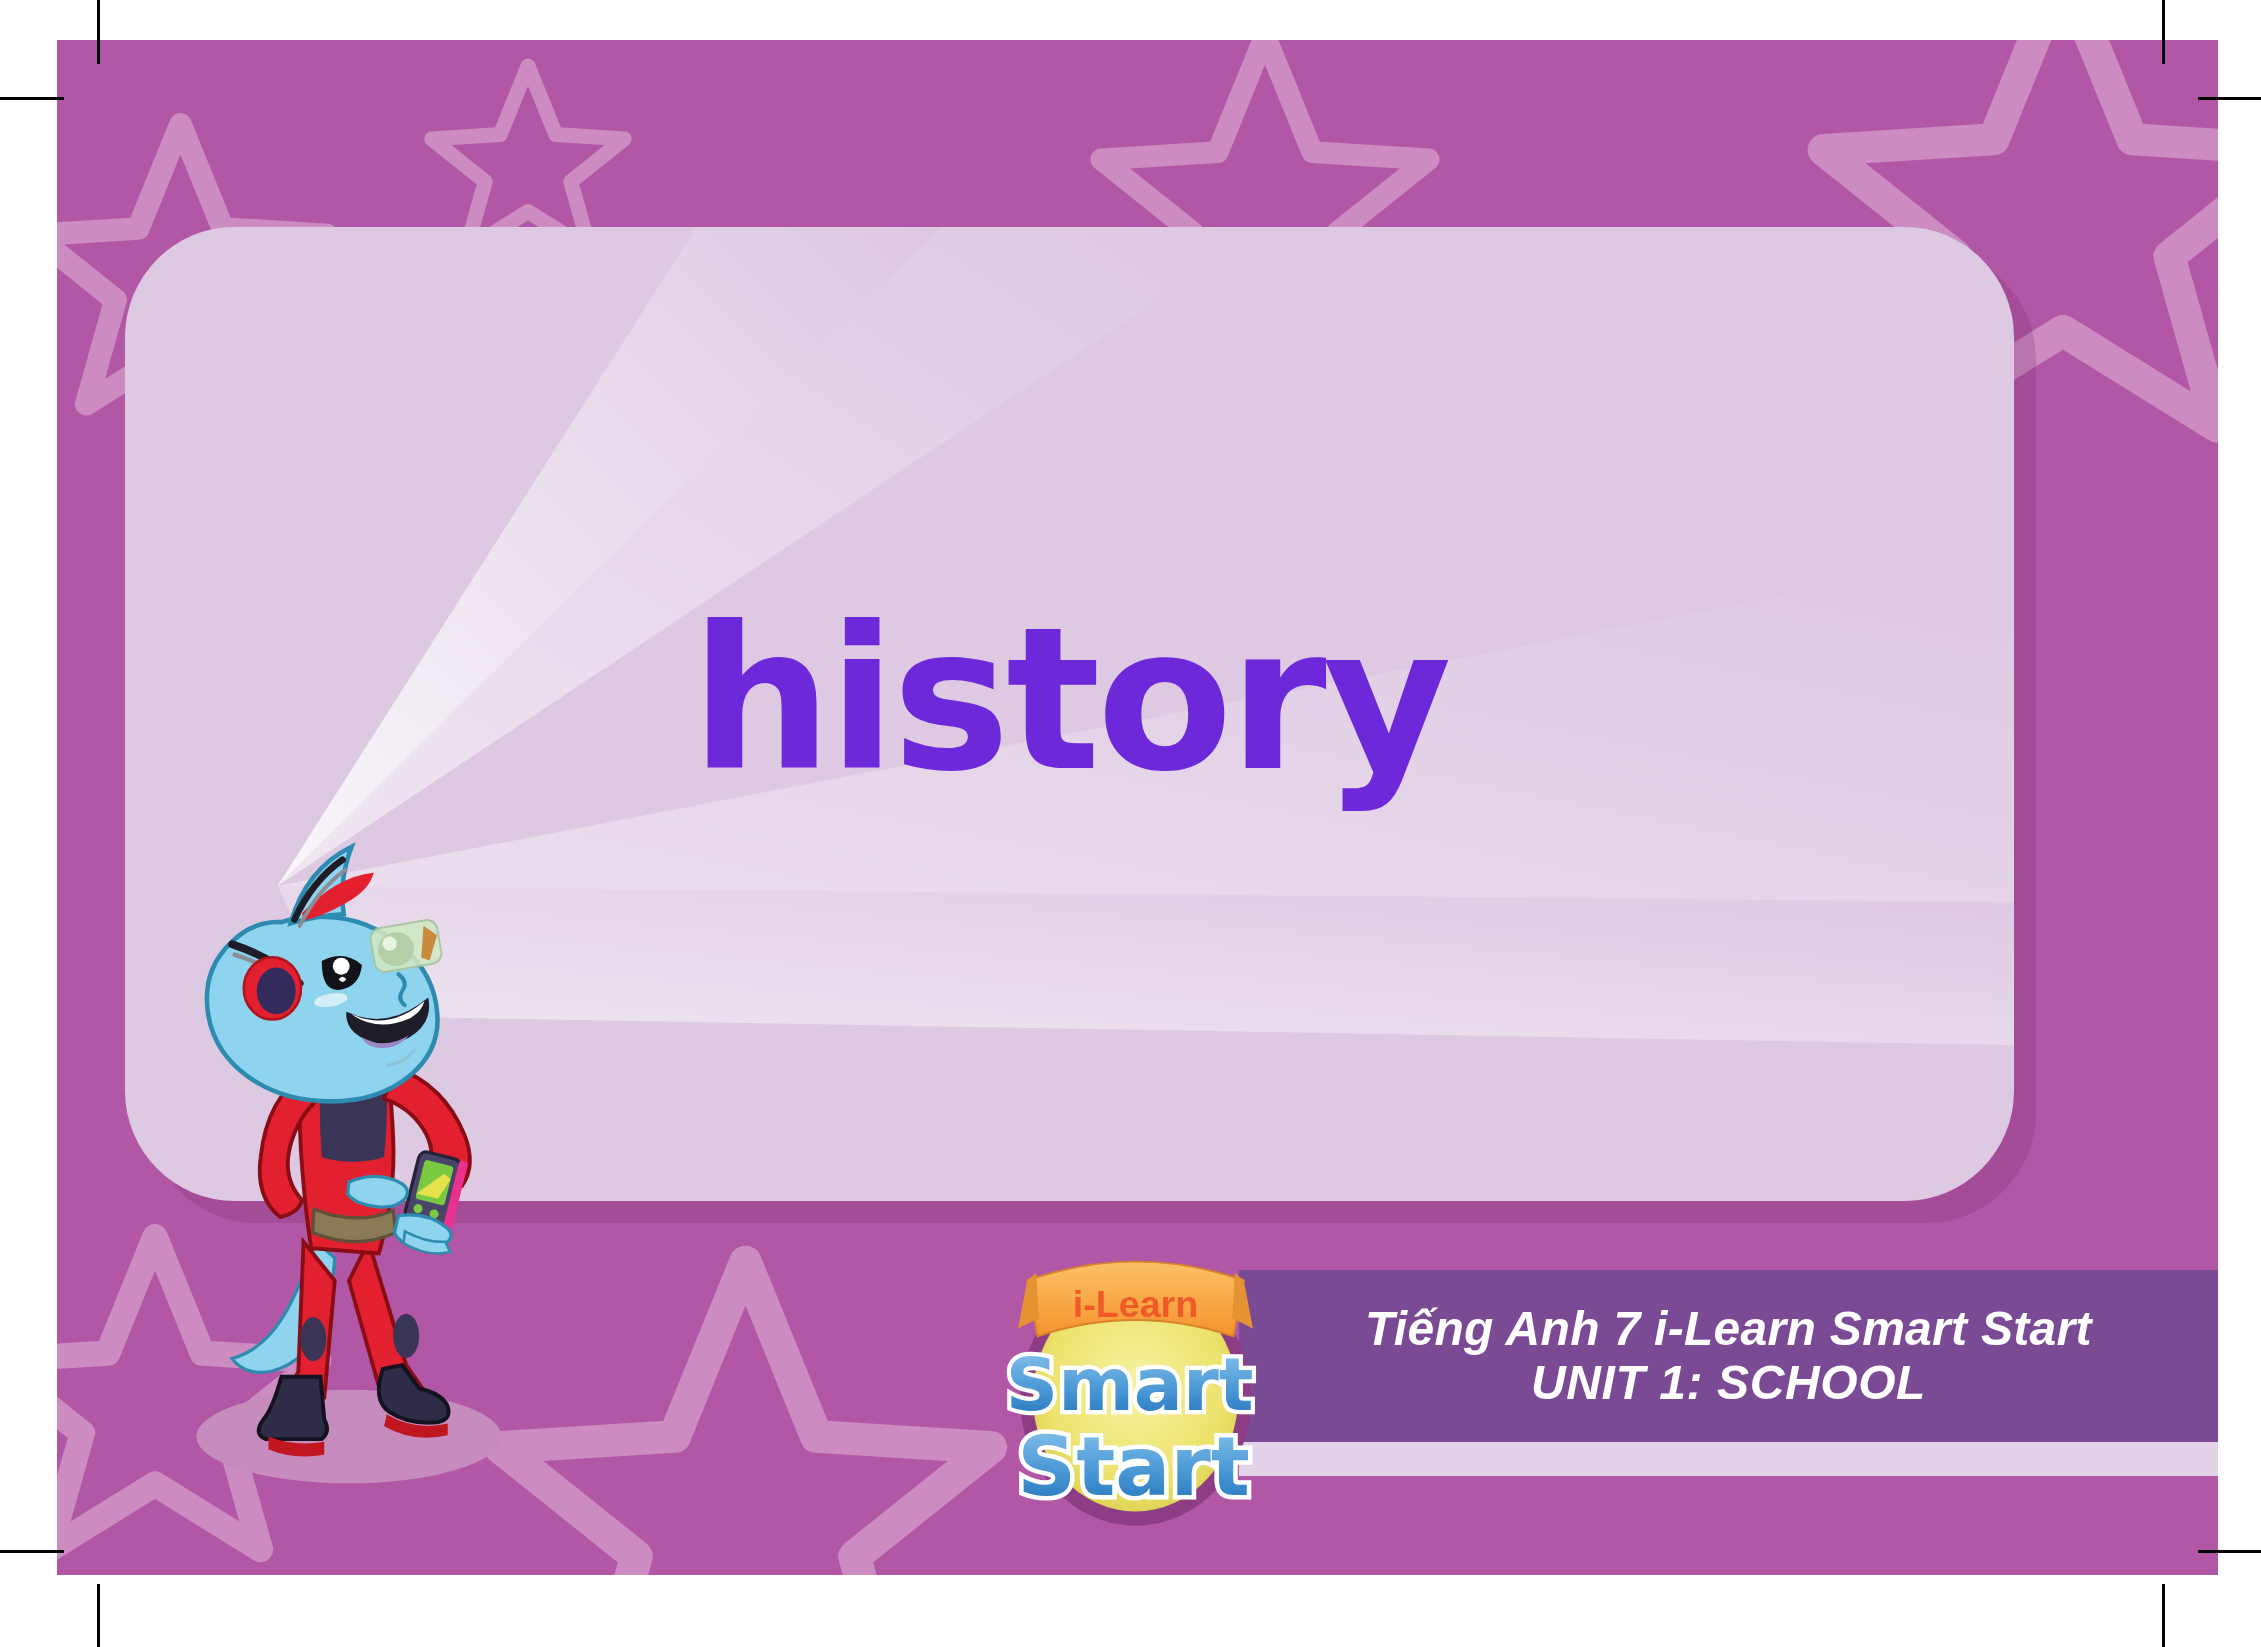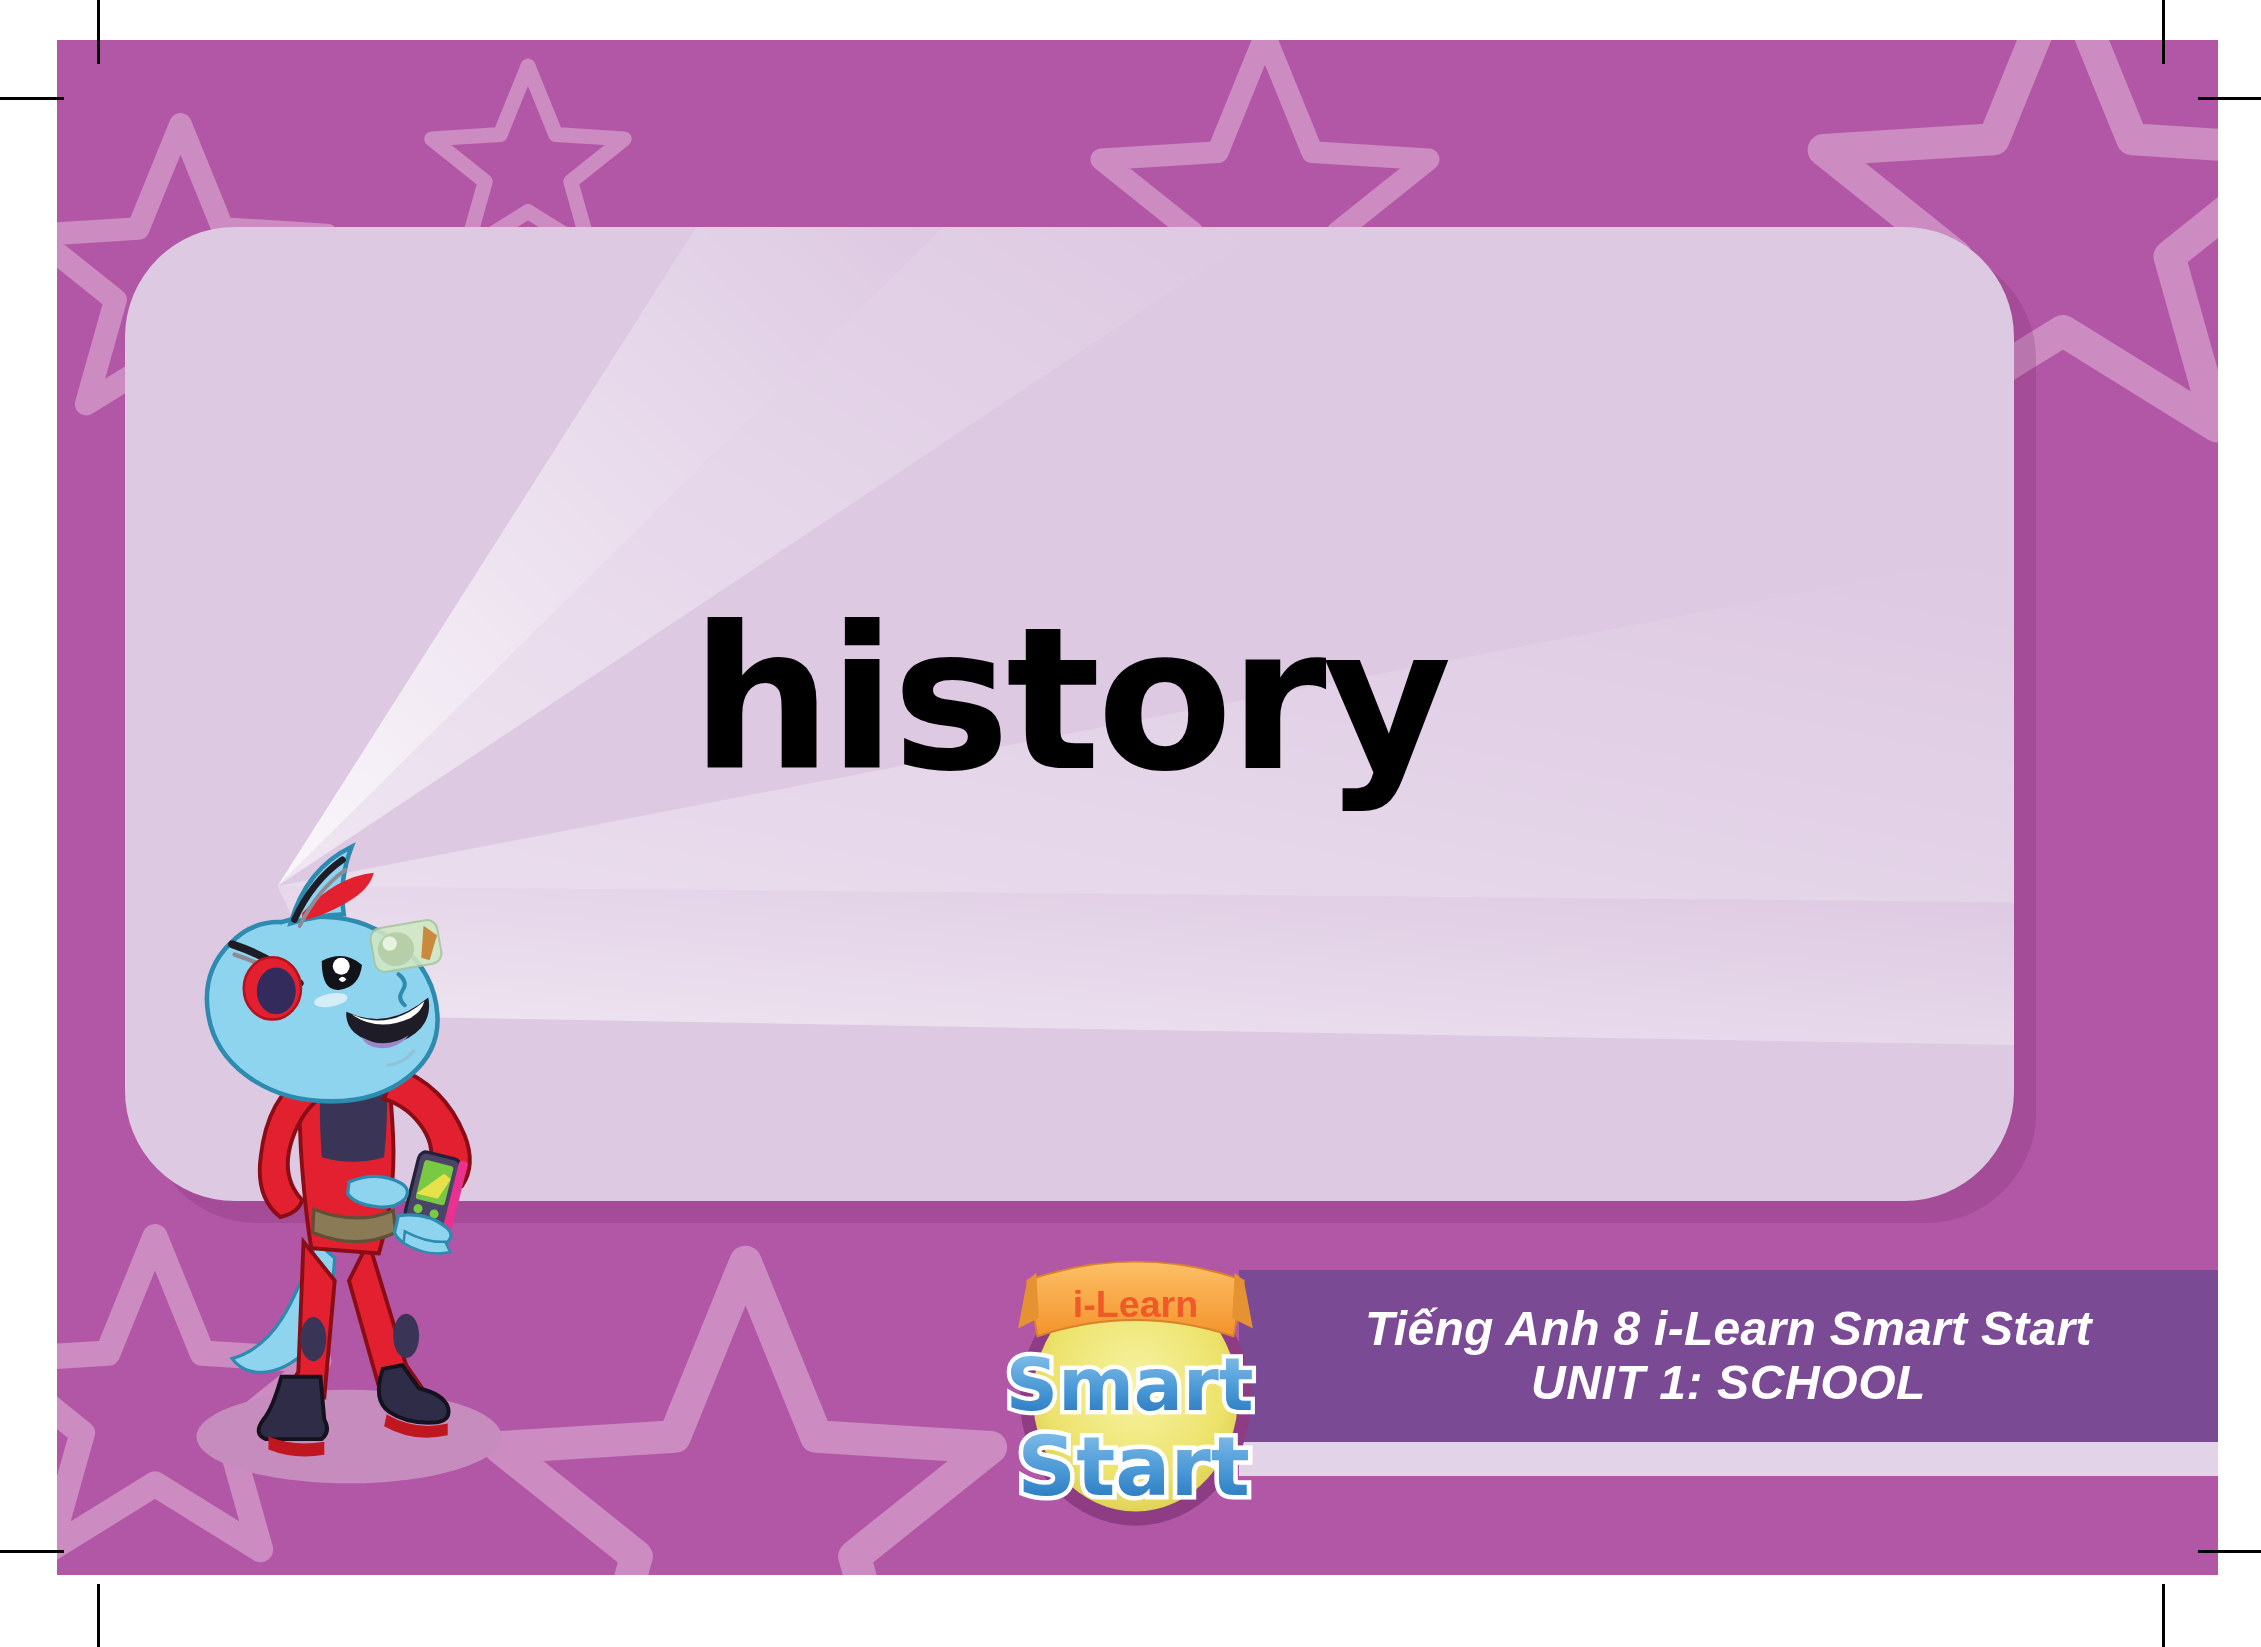--- a/index.html
+++ b/index.html
@@ -33,21 +33,21 @@
     box-shadow:22px 22px 0 0 rgba(120,40,110,.22);
     overflow:hidden;
     z-index:10;
   }
   
   .holo{position:absolute;pointer-events:none;}
   #word{
     position:absolute;
     left:0;right:0;top:0;bottom:0;
     display:flex;align-items:center;justify-content:center;
-    color:#000000;
+    color:#6d28d9;
     font-family:"DejaVu Sans",sans-serif;
     font-weight:bold;
     font-size:198px;
     letter-spacing:-3.9px;
     line-height:1;
     transform:translateY(-14.3px);
     z-index:4;
   }
   
   #mascot{
@@ -248,21 +248,21 @@
       <path d="M296 286 q64 30 126 -22 q8 40 -30 62 q-46 24 -84 -8 q-14 -14 -12 -32 Z" fill="#1e1c26"></path>
       <path d="M304 290 q58 26 112 -20 q-4 16 -22 26 q-50 22 -90 -6 Z" fill="#ffffff"></path>
       <path d="M318 324 q36 22 74 -2 q-16 20 -42 20 q-22 0 -32 -18 Z" fill="#9b86c6"></path>
 
       <path d="M400 346 q-16 20 -40 22" fill="none" stroke="#8fc4d8" stroke-width="5" stroke-linecap="round"></path>
     </svg>
   </div>
 
   <div id="banner">
     <div id="banner-text">
-      <div id="banner-line1">Tiếng Anh 8 i-Learn Smart Start</div>
+      <div id="banner-line1">Tiếng Anh 7 i-Learn Smart Start</div>
       <div id="banner-line2">UNIT 1: SCHOOL</div>
     </div>
   </div>
   <div id="banner-strip"></div>
 
   <div id="logo">
     <svg width="279" height="305" viewBox="0 0 430 470">
       <defs>
         <radialGradient id="disc" cx="50%" cy="45%" r="62%">
           <stop offset="0" stop-color="#f6f3a3"></stop>

